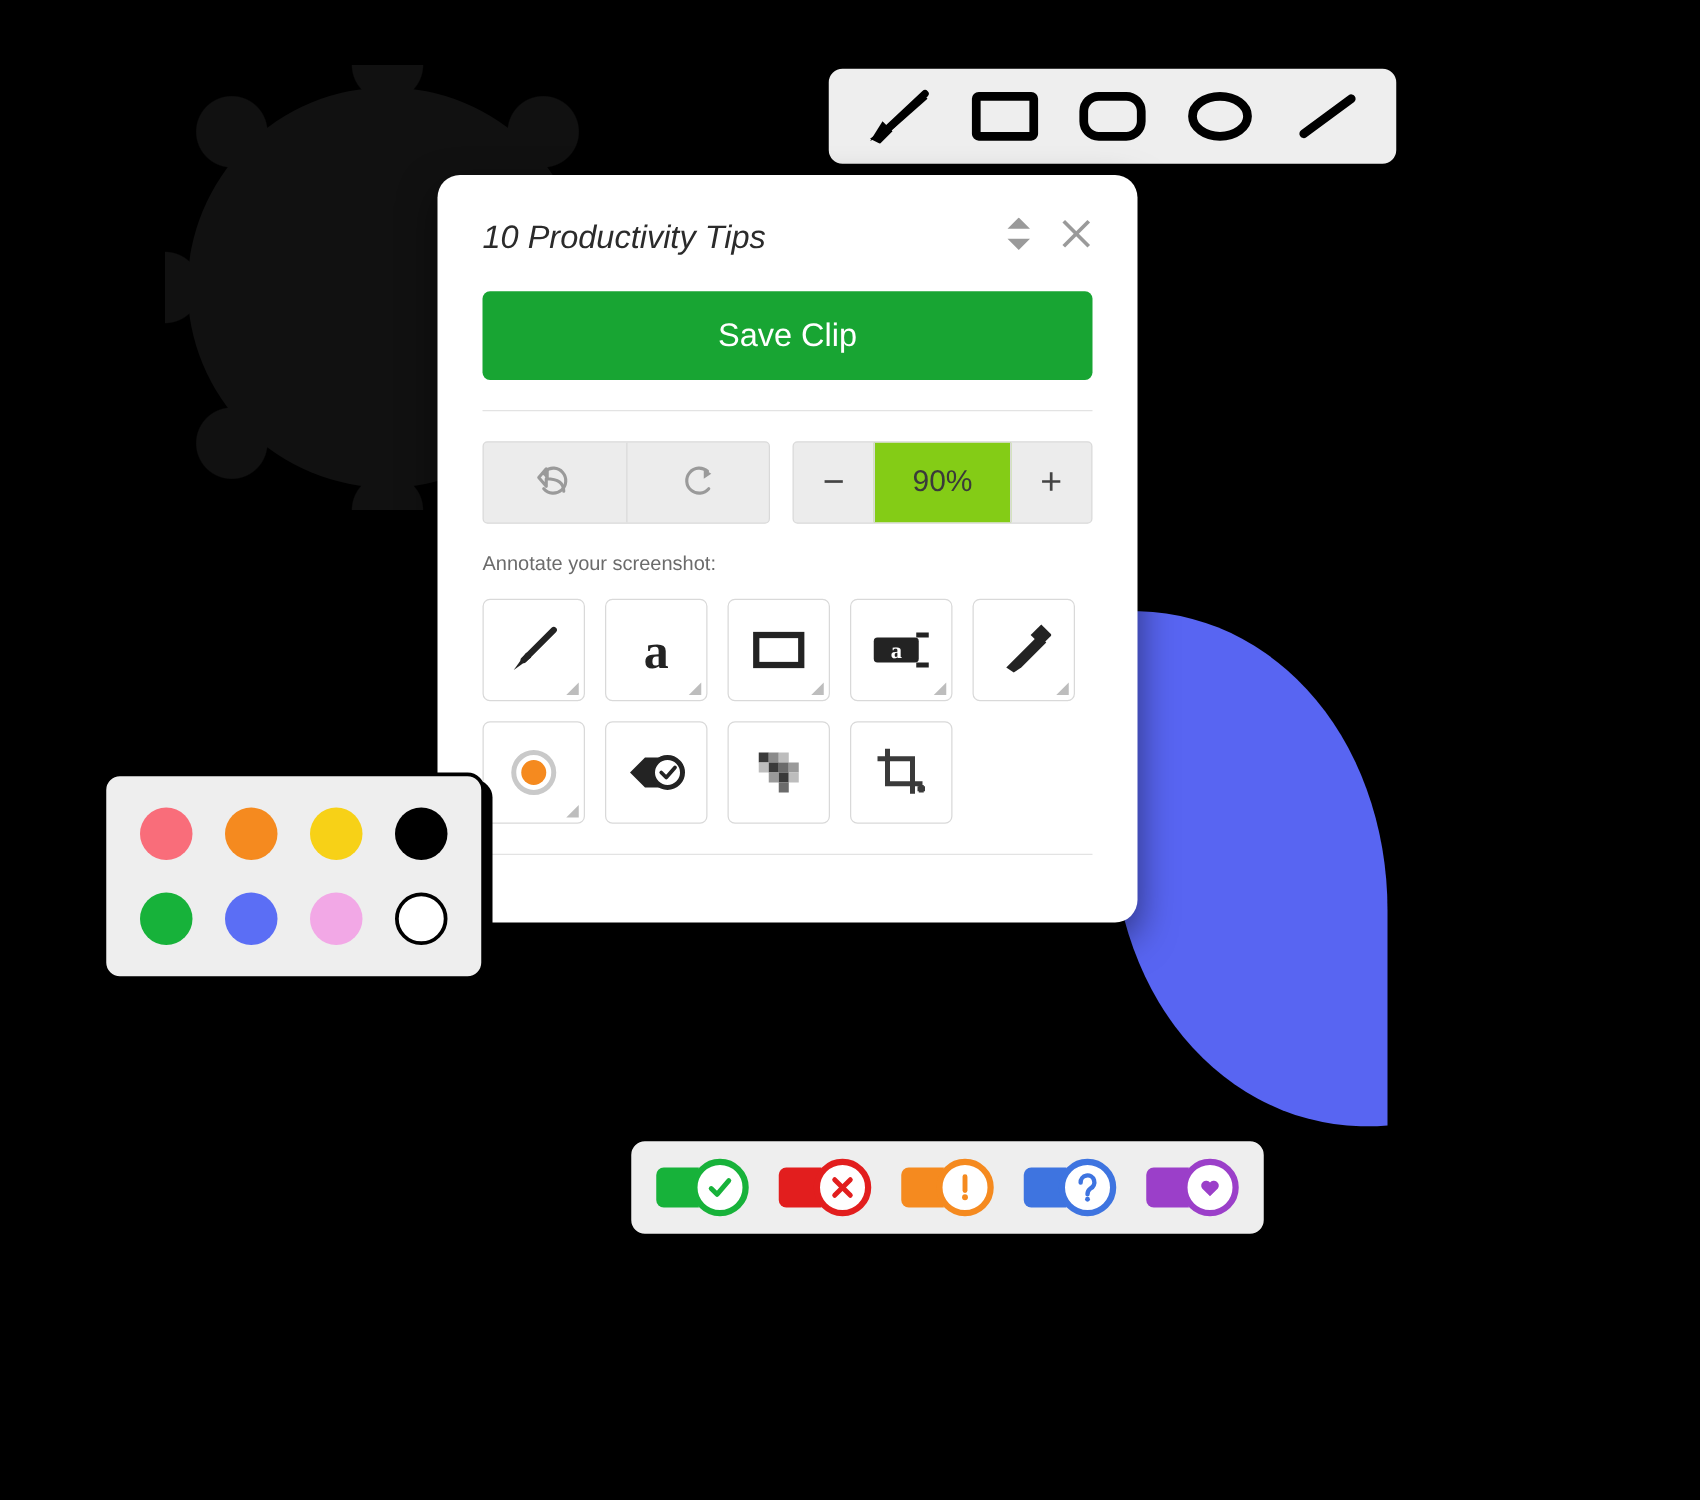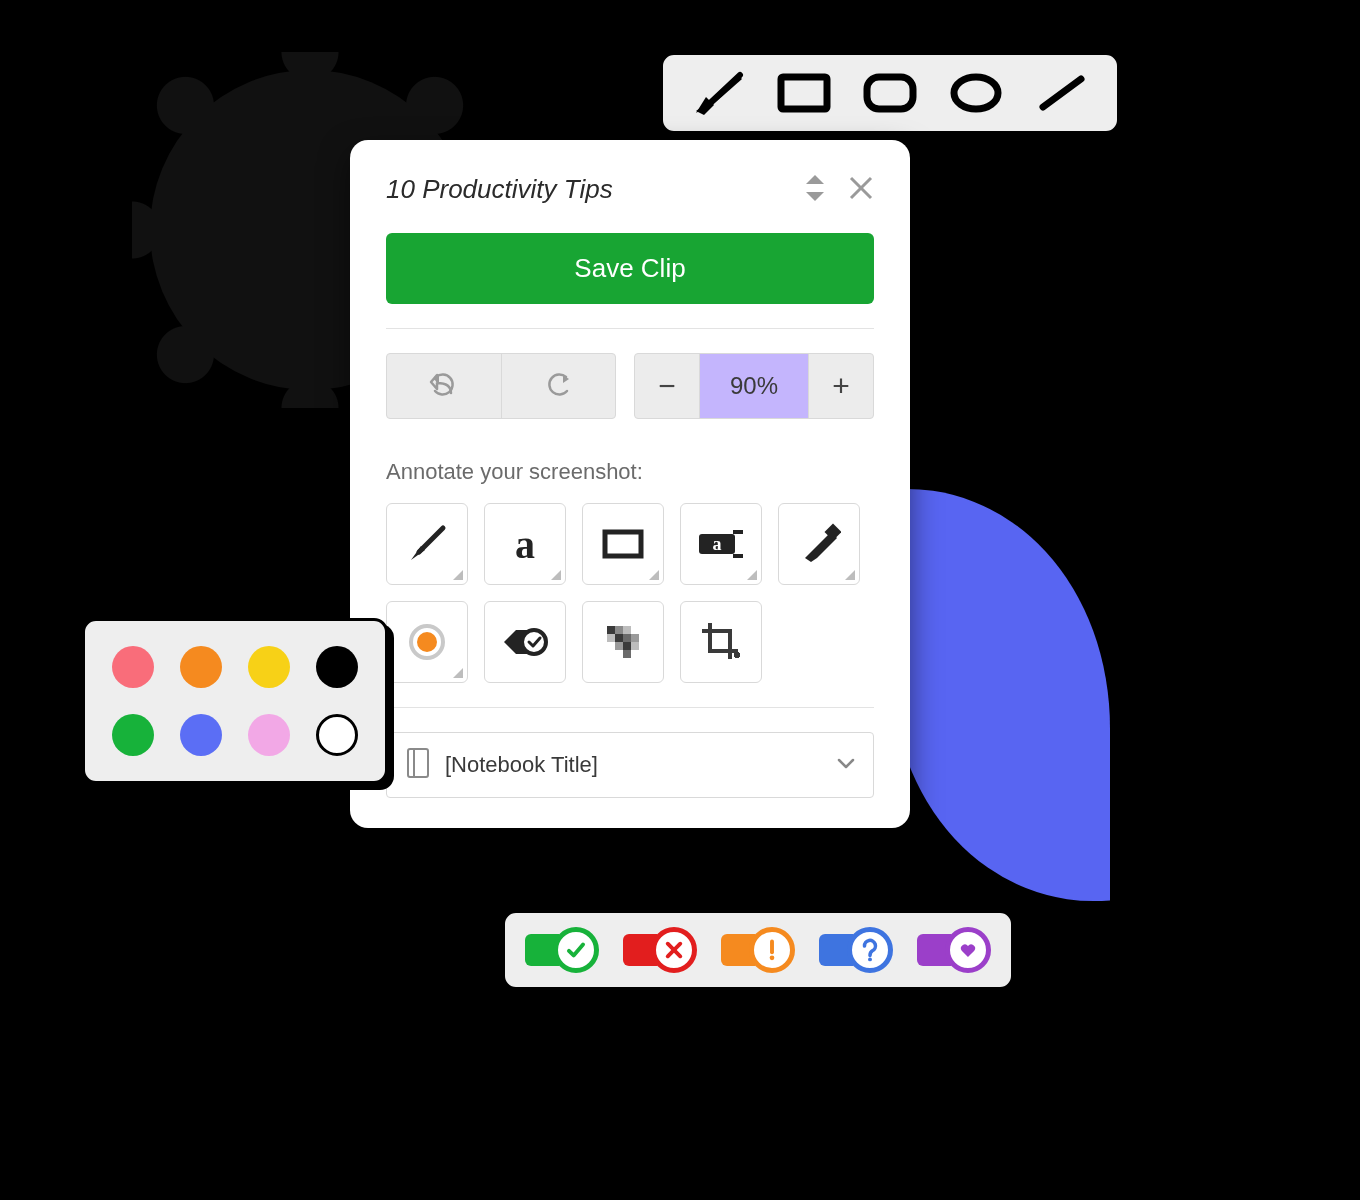--- a/index.html
+++ b/index.html
@@ -61,23 +61,23 @@
 
   .divider { height:1px; background:#e3e3e3; margin: 24px 0; }
 
   .row-tools { display:flex; gap: 18px; align-items:stretch; }
   .undo-group { display:flex; flex:1; border:1px solid #d9d9d9; border-radius:4px; overflow:hidden; background:#ececec; }
   .undo-group .tbtn { flex:1; height:64px; display:flex; align-items:center; justify-content:center; color:#8a8a8a; cursor:pointer; }
   .undo-group .tbtn + .tbtn { border-left:1px solid #d9d9d9; }
 
   .zoom-group { display:flex; border:1px solid #d9d9d9; border-radius:4px; overflow:hidden; background:#ececec; }
   .zoom-group .zbtn { width:64px; height:64px; display:flex; align-items:center; justify-content:center; font-size:30px; color:#444; cursor:pointer; }
-  .zoom-group .zval { width:110px; height:64px; background:#c4b5fd; display:flex; align-items:center; justify-content:center; font-size:24px; color:#3a3a3a; border-left:1px solid #d9d9d9; border-right:1px solid #d9d9d9; }
-
-  .section-label { font-size:22px; color:#6b6b6b; margin: 40px 0 18px; }
+  .zoom-group .zval { width:110px; height:64px; background:#84cc16; display:flex; align-items:center; justify-content:center; font-size:24px; color:#3a3a3a; border-left:1px solid #d9d9d9; border-right:1px solid #d9d9d9; }
+
+  .section-label { font-size:16px; color:#6b6b6b; margin: 24px 0 18px; }
 
   .tool-grid { display:flex; flex-wrap:wrap; gap: 16px; }
   .tool {
     width:82px; height:82px; border:1px solid #d9d9d9; border-radius:6px;
     display:flex; align-items:center; justify-content:center; cursor:pointer; position:relative; background:#fff;
   }
   .tool .corner { position:absolute; right:4px; bottom:4px; width:0; height:0; border-left:10px solid transparent; border-bottom:10px solid #bdbdbd; }
 
   .dropdown {
     display:flex; align-items:center; gap:14px;
@@ -275,34 +275,20 @@
             <path d="M2 10 H30 V38" fill="none" stroke="#3a3a3a" stroke-width="4"></path>
             <line x1="34" y1="34" x2="40" y2="34" stroke="#3a3a3a" stroke-width="4"></line>
             <line x1="37" y1="31" x2="37" y2="37" stroke="#3a3a3a" stroke-width="4"></line>
           </svg>
       </div>
     </div>
 
     <div class="divider"></div>
 
 
-    <div class="dropdown">
-      <span>
-        <svg width="26" height="32" viewBox="0 0 26 32">
-            <rect x="3" y="2" width="20" height="28" rx="2" fill="none" stroke="#8a8a8a" stroke-width="2"></rect>
-            <line x1="9" y1="2" x2="9" y2="30" stroke="#8a8a8a" stroke-width="2"></line>
-          </svg>
-      </span>
-      <span class="notebook-text">[Notebook Title]</span>
-      <span class="chev">
-        <svg width="18" height="12" viewBox="0 0 18 12">
-            <path d="M2 2 L9 9 L16 2" fill="none" stroke="#888" stroke-width="2.5" stroke-linecap="round" stroke-linejoin="round"></path>
-          </svg>
-      </span>
-    </div>
   </div>
 
   <div class="palette" id="palette">
       <div class="swatch" style="background: rgb(249, 109, 122);"></div>
       <div class="swatch" style="background: rgb(245, 138, 31);"></div>
       <div class="swatch" style="background: rgb(247, 209, 23);"></div>
       <div class="swatch" style="background: rgb(0, 0, 0);"></div>
       <div class="swatch" style="background: rgb(23, 178, 58);"></div>
       <div class="swatch" style="background: rgb(91, 110, 245);"></div>
       <div class="swatch" style="background: rgb(242, 168, 230);"></div>

